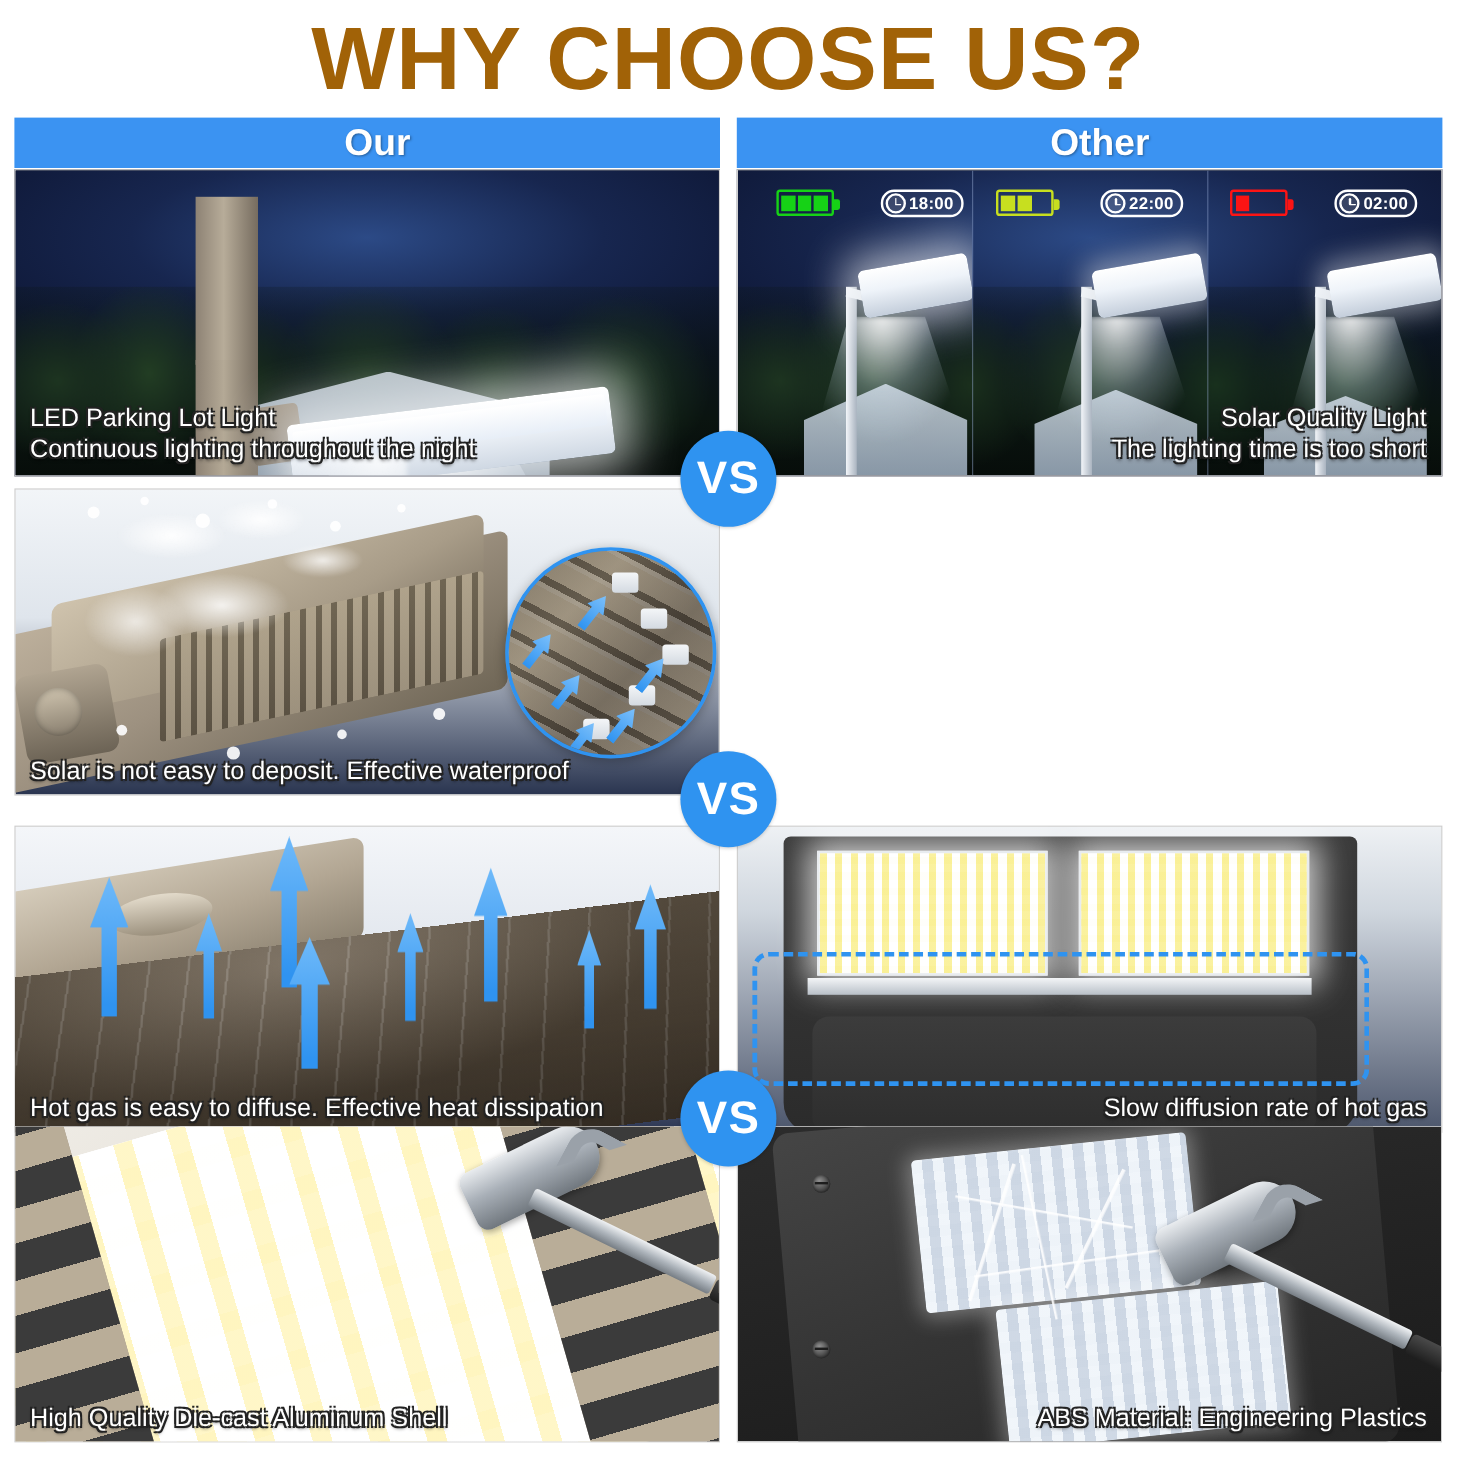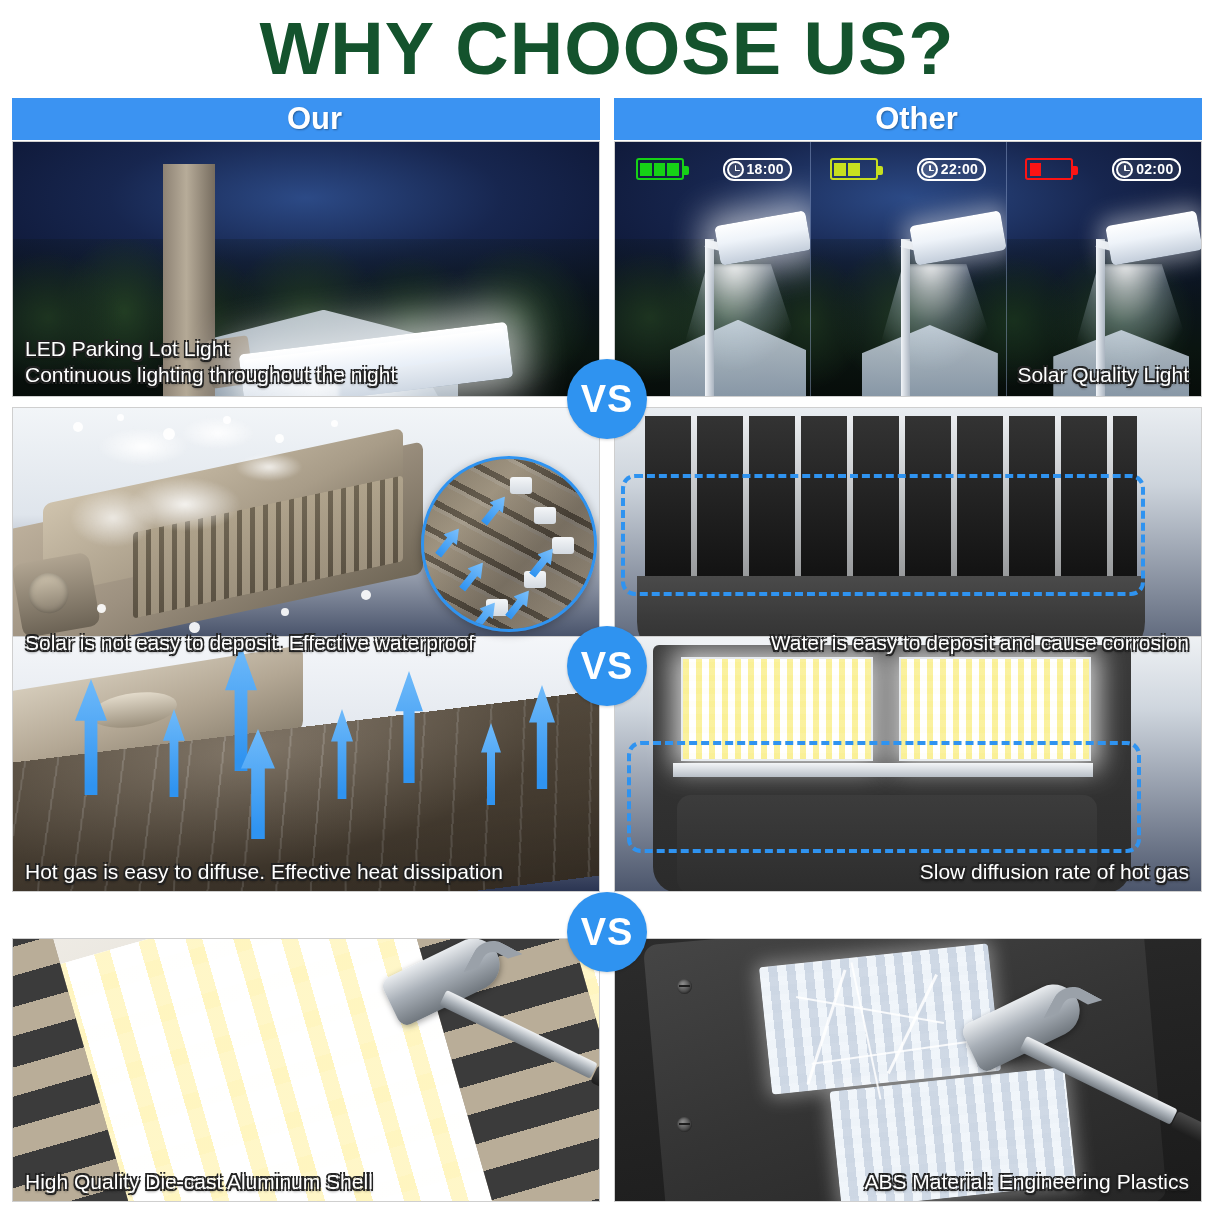--- a/index.html
+++ b/index.html
@@ -16,21 +16,21 @@
   }
 
   
   .title {
     position: absolute;
     top: 6px; left: 0; width: 1214px;
     text-align: center;
     font-size: 74px;
     font-weight: bold;
     letter-spacing: 1px;
-    color: #14532d;
+    color: #a16207;
     line-height: 86px;
     white-space: nowrap;
   }
 
   
   .hdr {
     position: absolute;
     height: 42px;
     background: #3b93f2;
     color: #ffffff;
@@ -49,21 +49,21 @@
     position: absolute;
     overflow: hidden;
     border: 1px solid #cfcfcf;
     background: #0d1630;
   }
   .pL { left: 12px;  width: 588px; }
   .pR { left: 614px; width: 588px; }
 
   .r1 { top: 141px; height: 256px; }
   .r2 { top: 407px; height: 256px; }
-  .r3 { top: 636px; height: 256px; }
+  .r3 { top: 688px; height: 256px; }
   .r4 { top: 938px; height: 264px; }
 
   
   .cap {
     position: absolute;
     bottom: 6px;
     font-size: 21px;
     font-weight: 500;
     color: #ffffff;
     line-height: 26px;
@@ -522,21 +522,21 @@
       <div class="solar-head"></div>
     </div>
     <div class="subcell sc3 sc-dim">
       <div class="house" style="left:24%;width:70%;height:26%"></div>
       <div class="solar-beam"></div>
       <div class="solar-pole"></div>
       <div class="solar-arm"></div>
       <div class="solar-head"></div>
     </div>
 
-    <div class="statusbar" style="left:1px;width:33.333%">
+    <div class="statusbar" style="left:12px;width:33.333%">
       <div class="batt green">
         <span class="seg"></span>
         <span class="seg"></span>
         <span class="seg"></span>
       </div>
       <div class="clockchip">
         <span class="dial"></span>
         <span class="t">18:00</span>
       </div>
     </div>
@@ -558,20 +558,21 @@
         <span class="seg off"></span>
       </div>
       <div class="clockchip">
         <span class="dial"></span>
         <span class="t">02:00</span>
       </div>
     </div>
 
     <div class="cap right two">
       <div>Solar Quality Light</div>
+      <div>The lighting time is too short</div>
     </div>
   </div>
 
   <div class="panel pL r2 r2L">
     <div class="body"></div>
     <div class="bodytop"></div>
     <div class="grate"></div>
     <div class="joint"></div>
     <div class="splash"></div>
     <div class="drops">
@@ -598,28 +599,20 @@
       <span class="arrow-up" style="left:62px;top:34px;transform:rotate(38deg)"></span>
       <span class="arrow-up" style="left:86px;top:128px;transform:rotate(38deg)"></span>
       <span class="arrow-up" style="left:110px;top:86px;transform:rotate(38deg)"></span>
       <span class="arrow-up" style="left:52px;top:140px;transform:rotate(38deg)"></span>
     </div>
     <div class="cap left">
       <div>Solar is not easy to deposit. Effective waterproof</div>
     </div>
   </div>
 
-  <div class="panel pR r2 r2R">
-    <div class="finblock"></div>
-    <div class="base"></div>
-    <div class="dashbox"></div>
-    <div class="cap right">
-      <div>Water is easy to deposit and cause corrosion</div>
-    </div>
-  </div>
 
   <div class="panel pL r3 r3L">
     <div class="shellTop"></div>
     <div class="knob"></div>
     <div class="ribs"></div>
     <div class="arrow" style="left:62px;top:42px;width:32px;height:116px"></div>
     <div class="arrow" style="left:150px;top:72px;width:22px;height:88px"></div>
     <div class="arrow" style="left:212px;top:8px;width:32px;height:126px"></div>
     <div class="arrow" style="left:228px;top:92px;width:34px;height:110px"></div>
     <div class="arrow" style="left:318px;top:72px;width:22px;height:90px"></div>

